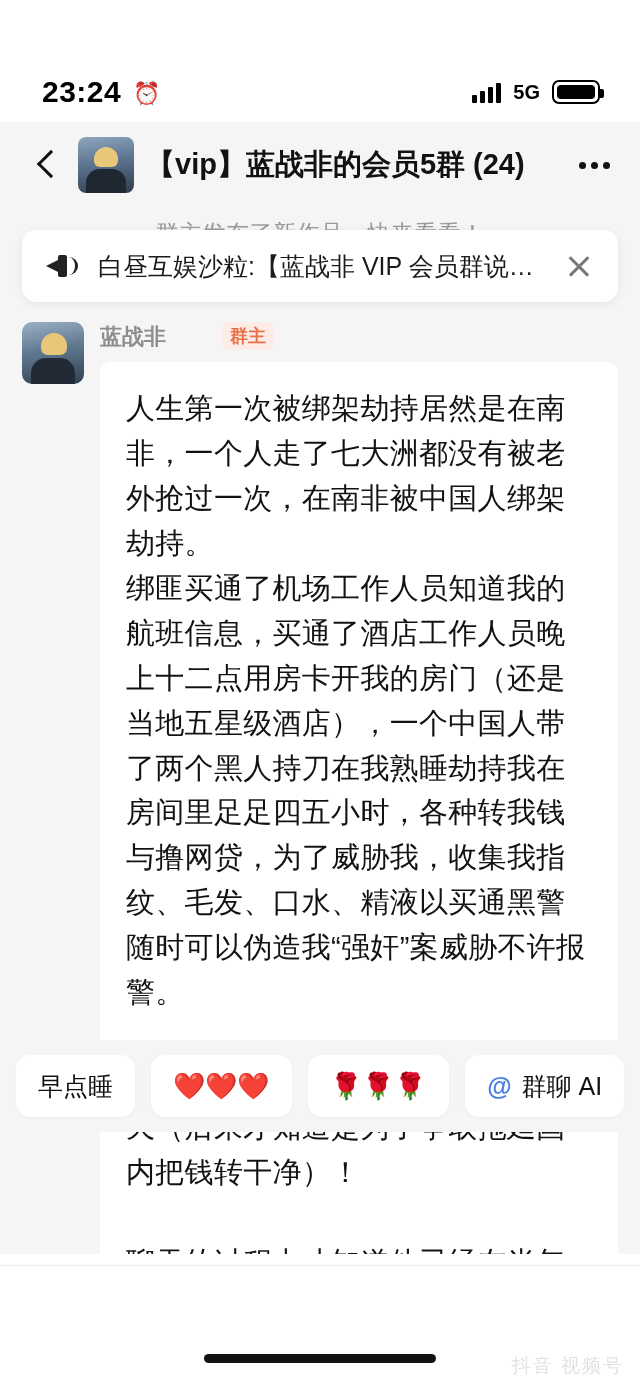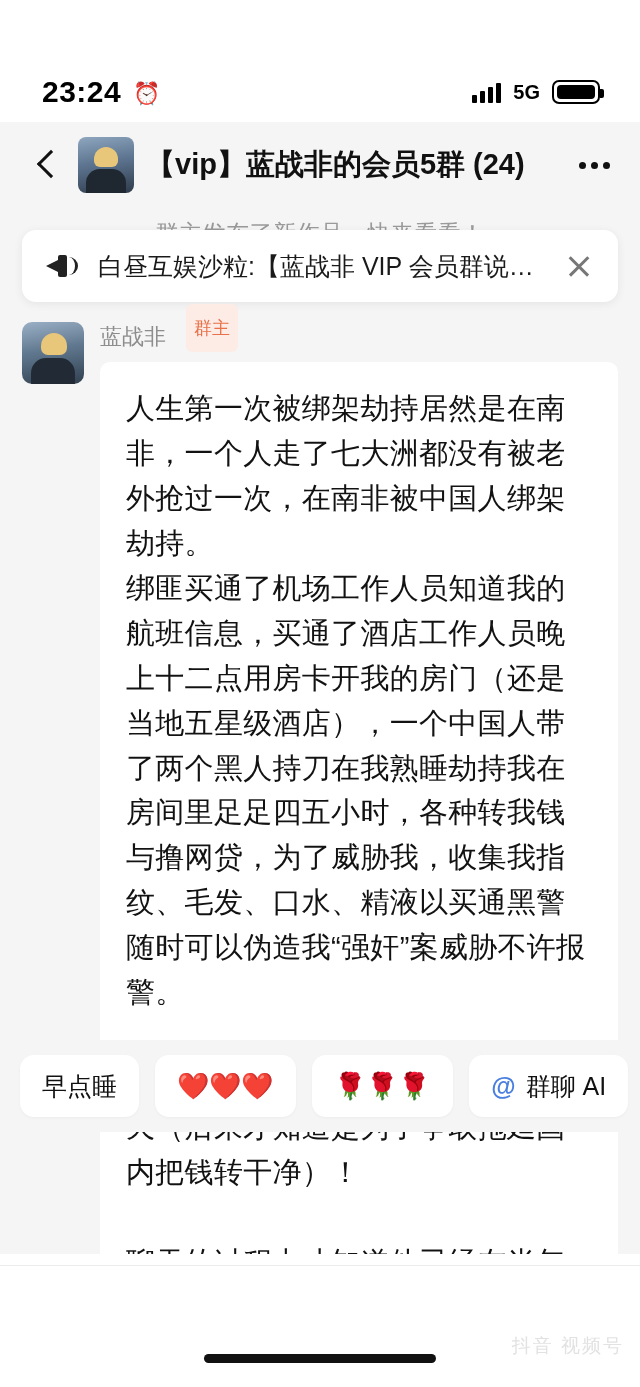--- a/index.html
+++ b/index.html
@@ -147,25 +147,25 @@
   }
   .msg-avatar::before {
     content: ""; position: absolute; left: 19px; top: 11px; width: 26px; height: 22px;
     background: #e8c67a; border-radius: 13px 13px 7px 7px;
   }
   .msg-avatar::after {
     content: ""; position: absolute; left: 9px; top: 36px; width: 44px; height: 28px;
     background: #222b35; border-radius: 15px 15px 0 0;
   }
   .msg-col { flex: 1 1 auto; min-width: 0; }
-  .msg-meta { display: flex; align-items: flex-end; gap: 20px; height: 30px; }
+  .msg-meta { display: flex; align-items: flex-start; gap: 28px; height: 30px; font-weight: bold; }
   .msg-sender { font-size: 22px; color: #8d8d8d; }
   .owner-badge {
     font-size: 18px; color: #e8714a; background: #fdece6;
-    border-radius: 6px; padding: 15px 8px; line-height: 1;
+    border-radius: 6px; padding: 5px 8px; line-height: 1; margin-left: 28px;
   }
   .bubble {
     margin-top: 10px;
     background: #ffffff;
     border-radius: 10px;
     padding: 24px 26px 26px 26px;
     font-size: 29px;
     line-height: 1.55;
     color: #121212;
     letter-spacing: 0.3px;
@@ -175,20 +175,21 @@
 
   
   .quickbar {
     position: absolute;
     left: 0; right: 0; bottom: 122px;
     height: 92px;
     display: flex; align-items: center; gap: 16px;
     padding: 0 20px;
     overflow: hidden;
     background: #f5f5f5;
+    justify-content: center;
   }
   .chip {
     background: #ffffff;
     border-radius: 14px;
     height: 62px;
     display: flex; align-items: center; justify-content: center;
     padding: 0 22px;
     font-size: 25px; color: #111;
     white-space: nowrap;
     flex: 0 0 auto;
@@ -236,21 +237,21 @@
   .plus::before { left: 11px; top: 20px; width: 22px; height: 3px; }
   .plus::after { left: 20.5px; top: 10.5px; width: 3px; height: 22px; }
 
   
   .home-area { position: absolute; left: 0; right: 0; bottom: 0; height: 100px; background: #ffffff; }
   .home-bar {
     position: absolute; left: 50%; transform: translateX(-50%); bottom: 24px;
     width: 232px; height: 9px; border-radius: 5px; background: #111;
   }
   .watermark {
-    position: absolute; right: 16px; bottom: 28px;
+    position: absolute; right: 16px; bottom: 8px;
     font-size: 19px; color: #e2e2e2; letter-spacing: 2px;
   }
 </style>
 </head>
 <body>
 
 <div class="statusbar">
   <div class="status-left">
     <span class="status-time">23:24</span>
     <span class="status-alarm">⏰</span>

